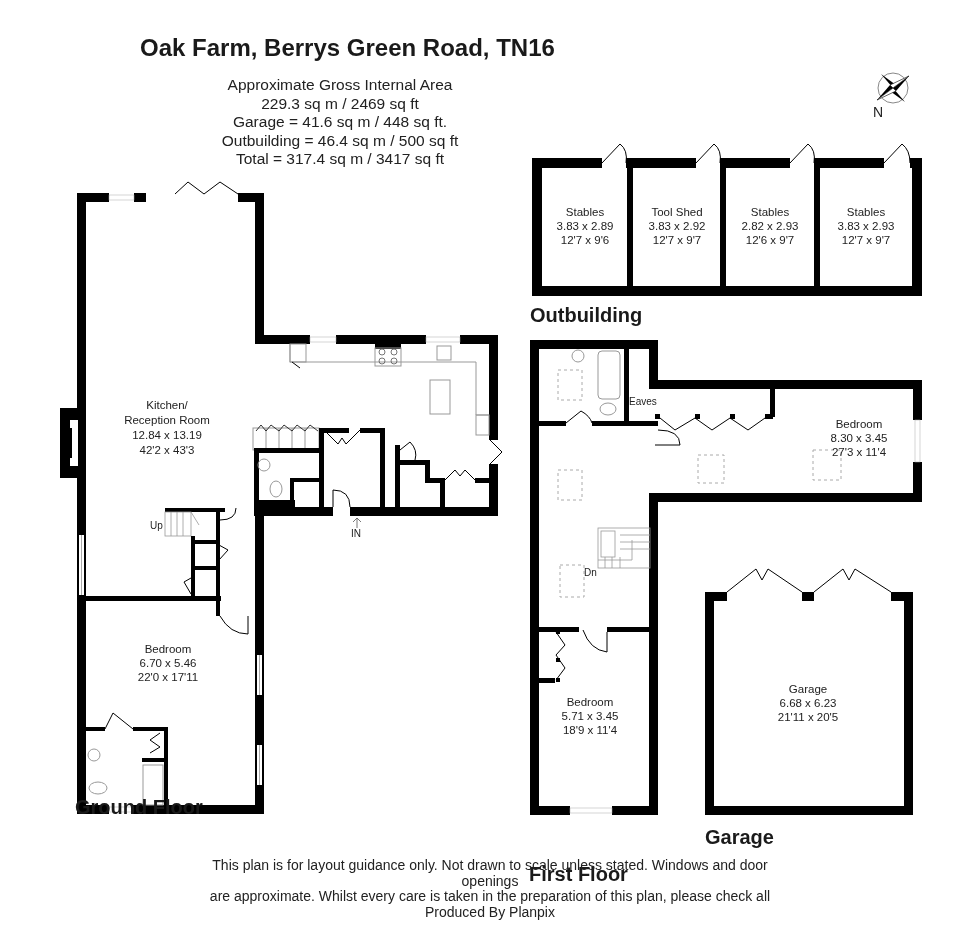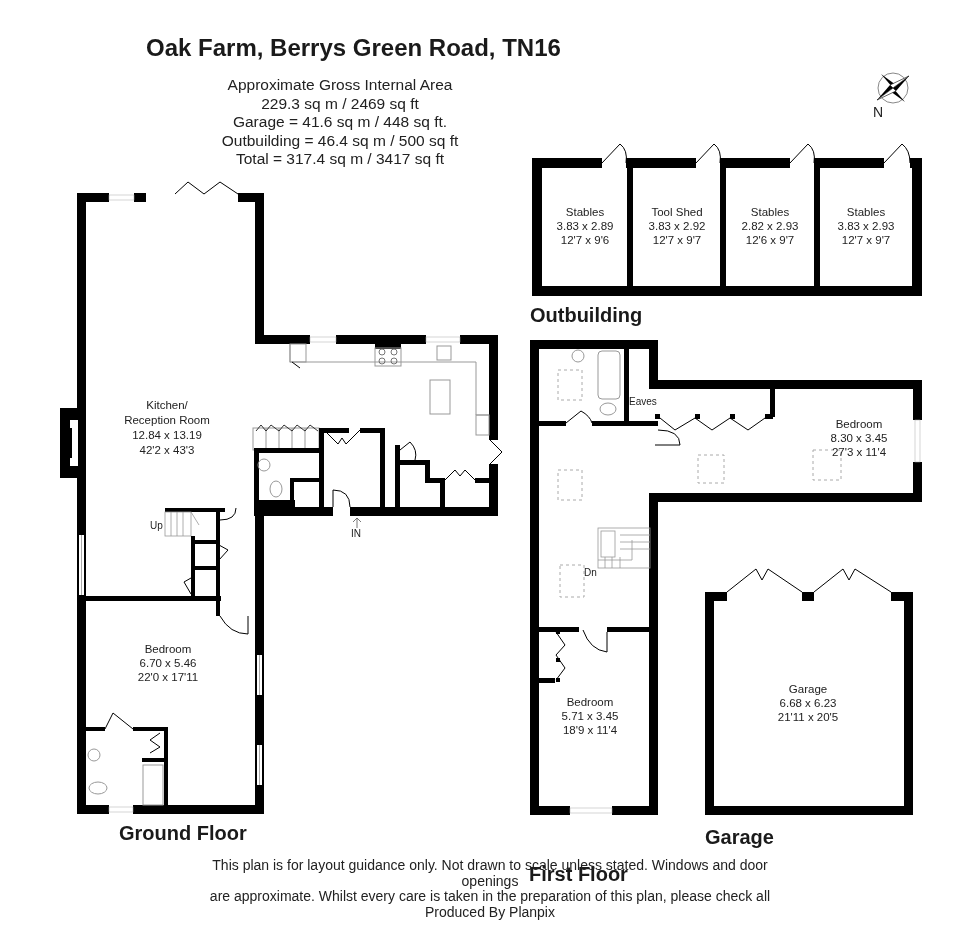--- a/index.html
+++ b/index.html
@@ -1,17 +1,17 @@
 <!DOCTYPE html>
 <html><head>
   <meta charset="utf-8">
   <style>
     html, body { margin:0; padding:0; background:#ffffff; }
     body { width:980px; height:952px; position:relative; overflow:hidden; font-family:"Liberation Sans", sans-serif; color:#222; }
-    .title { position:absolute; left:140px; top:34px; font-size:24px; font-weight:bold; color:#1a1a1a; white-space:nowrap;margin-left:6px; }
+    .title { position:absolute; left:140px; top:34px; font-size:24px; font-weight:bold; color:#1a1a1a; white-space:nowrap; }
     .area { position:absolute; left:195px; top:76px; width:290px; text-align:center; font-size:15.5px; line-height:18.5px; color:#222; }
     .area div { white-space:nowrap; }
     .floor-label { position:absolute; font-size:20px; font-weight:bold; color:#1a1a1a; white-space:nowrap; }
     .disclaimer { position:absolute; left:200px; top:858px; width:580px; text-align:center; font-size:14px; line-height:15.5px; color:#222; }
     .compass { position:absolute; left:868px; top:60px; width:50px; height:62px; }
     .compass-n { position:absolute; left:873px; top:104px; font-size:14px; color:#222; }
     svg.plan { position:absolute; left:0; top:0; }
     .rl { font-family:"Liberation Sans", sans-serif; font-size:11.5px; fill:#222; text-anchor:middle; }
     .sm { font-family:"Liberation Sans", sans-serif; font-size:10px; fill:#222; }
   </style>
@@ -285,21 +285,21 @@
     <rect x="891" y="592" width="22" height="9" fill="#000"></rect>
     <rect x="802" y="592" width="12" height="9" fill="#000"></rect>
     <path d="M727 592 L756 569 L762 580 M762 580 L768 569 L802 592 M814 592 L843 569 L849 580 M849 580 L855 569 L891 592" fill="none" stroke="#000" stroke-width="1"></path>
     <text class="rl" x="808" y="693">Garage</text>
     <text class="rl" x="808" y="707">6.68 x 6.23</text>
     <text class="rl" x="808" y="721">21'11 x 20'5</text>
   </g>
 </svg>
 
 <div class="floor-label" style="left:530px;top:304px;">Outbuilding</div>
-<div class="floor-label" style="left:75px;top:822px;margin-left:44px;">Ground Floor</div>
+<div class="floor-label" style="left:75px;top:796px;">Ground Floor</div>
 <div class="floor-label" style="left:529px;top:828px;margin-top:35px;">First Floor</div>
 <div class="floor-label" style="left:705px;top:826px;">Garage</div>
 
 <div class="disclaimer">
   <div>This plan is for layout guidance only. Not drawn to scale unless stated. Windows and door openings</div>
   <div>are approximate. Whilst every care is taken in the preparation of this plan, please check all</div>
   <div>Produced By Planpix</div>
 </div>
 
 </body></html>

